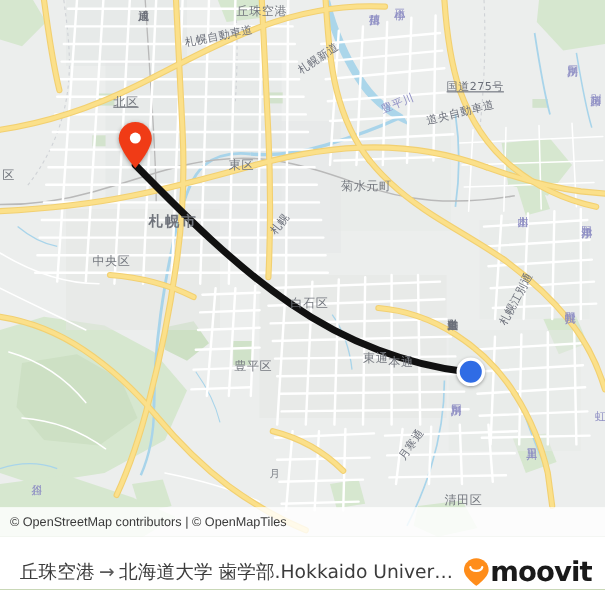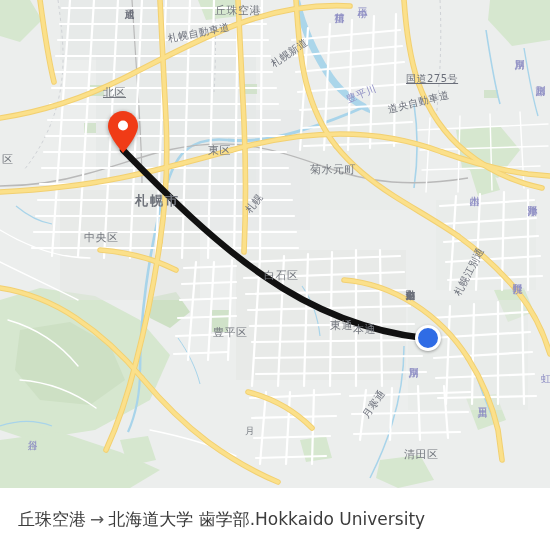--- a/index.html
+++ b/index.html
@@ -354,22 +354,32 @@
       </div>
 
     <svg id="origin-pin" viewBox="0 0 32 44">
       <path d="M16 1 C7.7 1 1 7.7 1 16 C1 26 16 43 16 43 C16 43 31 26 31 16 C31 7.7 24.3 1 16 1 Z" fill="#f03b16"></path>
       <circle cx="16" cy="15.5" r="5" fill="#ffffff"></circle>
     </svg>
 
     <div id="dest-dot"></div>
 
 
+    <div id="attribution">
+      <span>© OpenStreetMap contributors | © OpenMapTiles</span>
+    </div>
   </div>
 
   <div id="caption-bar">
 
     <div id="route-caption">
       <span>丘珠空港</span><span class="arrow">→</span><span>北海道大学 歯学部.Hokkaido University</span>
     </div>
 
+    <div id="moovit-logo">
+      <svg width="24" height="26" viewBox="0 0 24 26">
+        <path d="M12 0.6 C5.7 0.6 0.8 5.3 0.8 11.2 C0.8 18.1 12 25.6 12 25.6 C12 25.6 23.2 18.1 23.2 11.2 C23.2 5.3 18.3 0.6 12 0.6 Z" fill="#ff8d1a"></path>
+        <path d="M6.6 8.6 C7.6 13.0 16.4 13.0 17.4 8.6" fill="none" stroke="#ffffff" stroke-width="2" stroke-linecap="round"></path>
+      </svg>
+      <span id="moovit-wordmark">moovit</span>
+    </div>
   </div>
 </div>
 
 </body></html>

